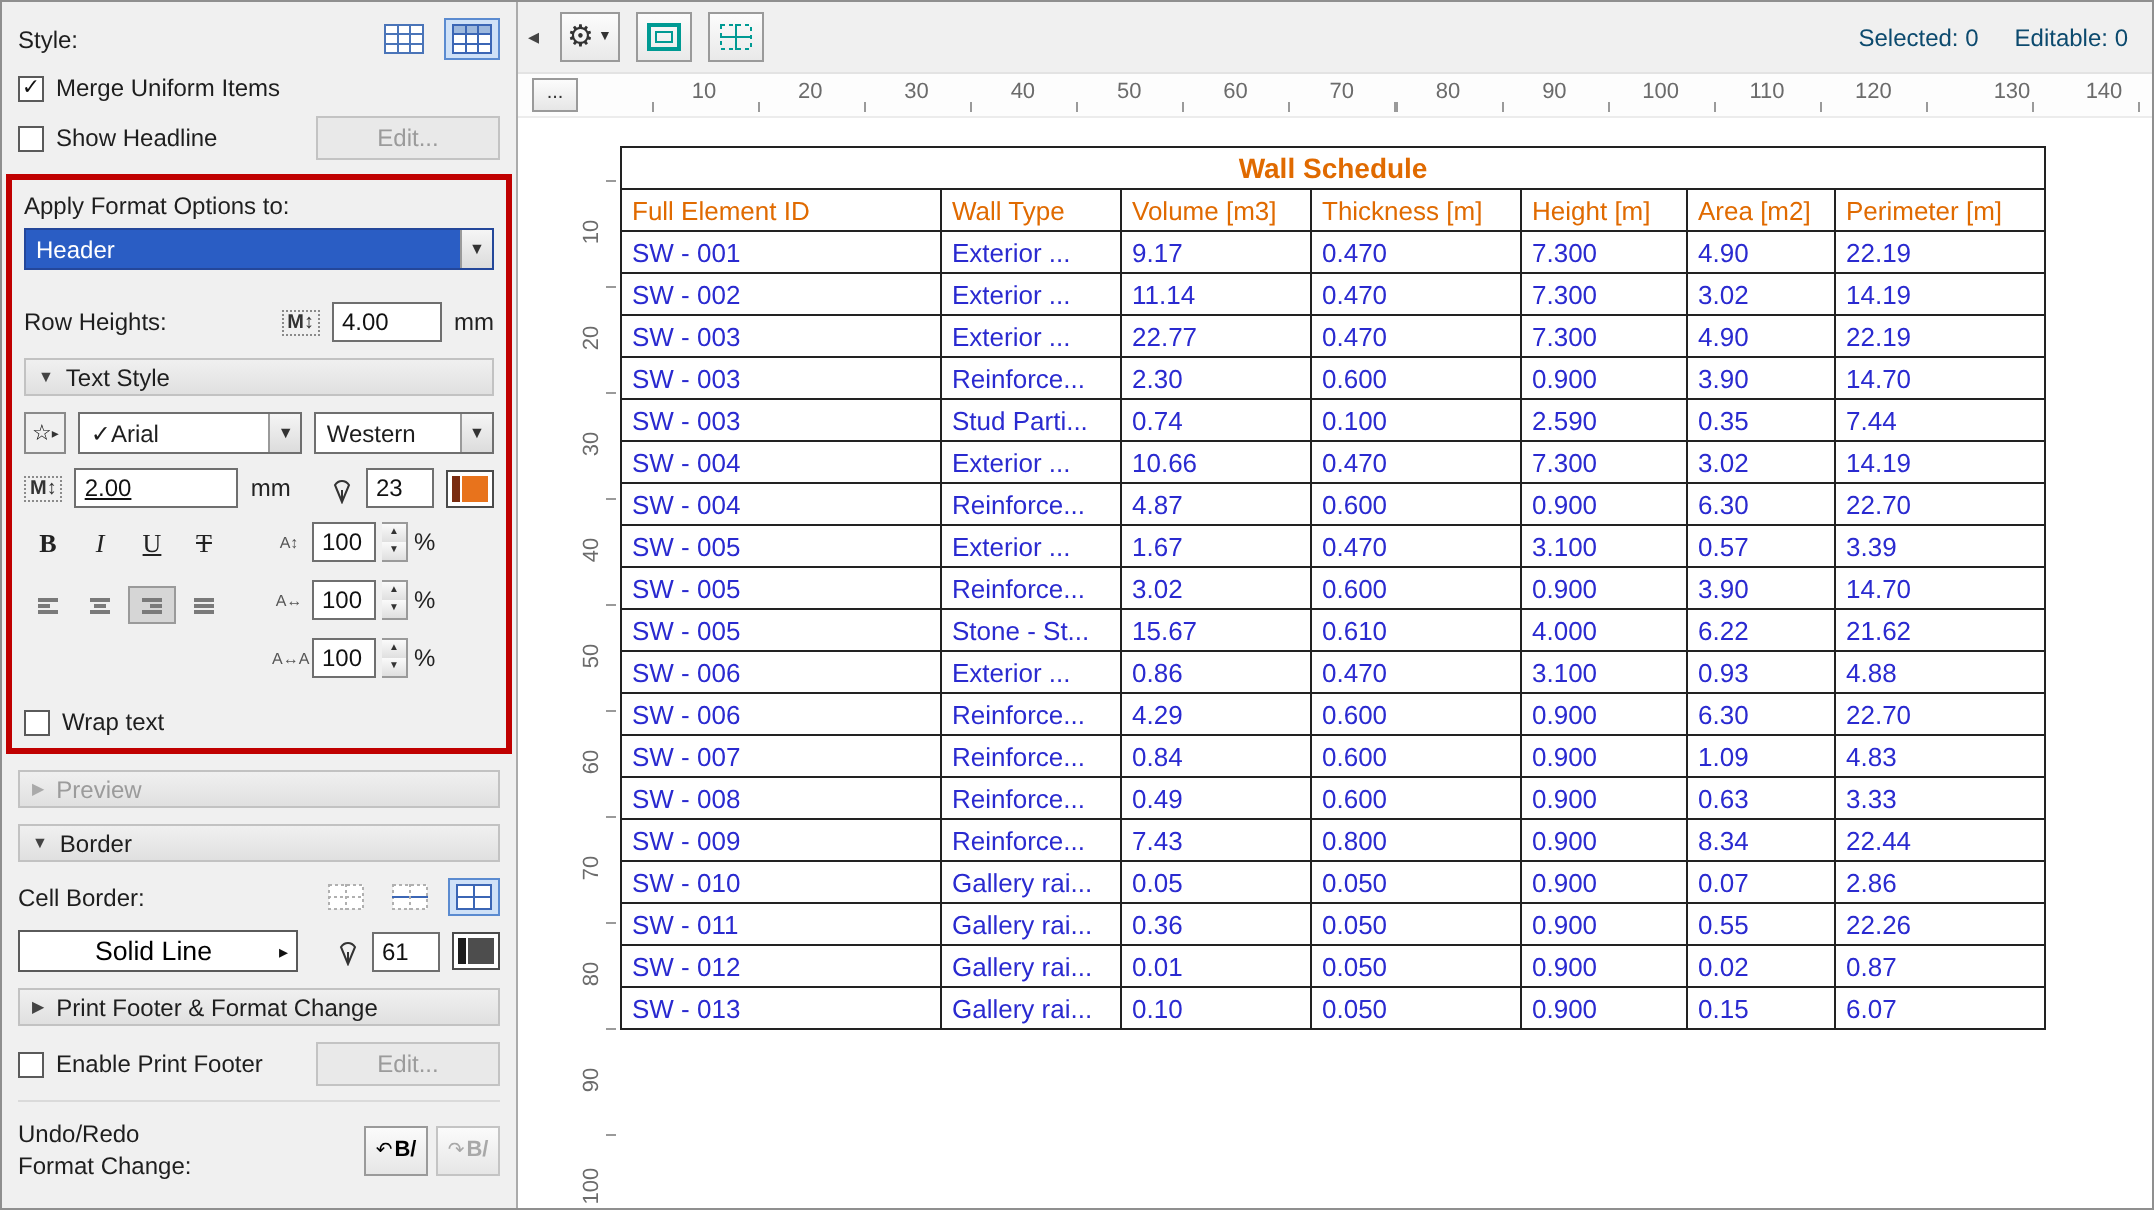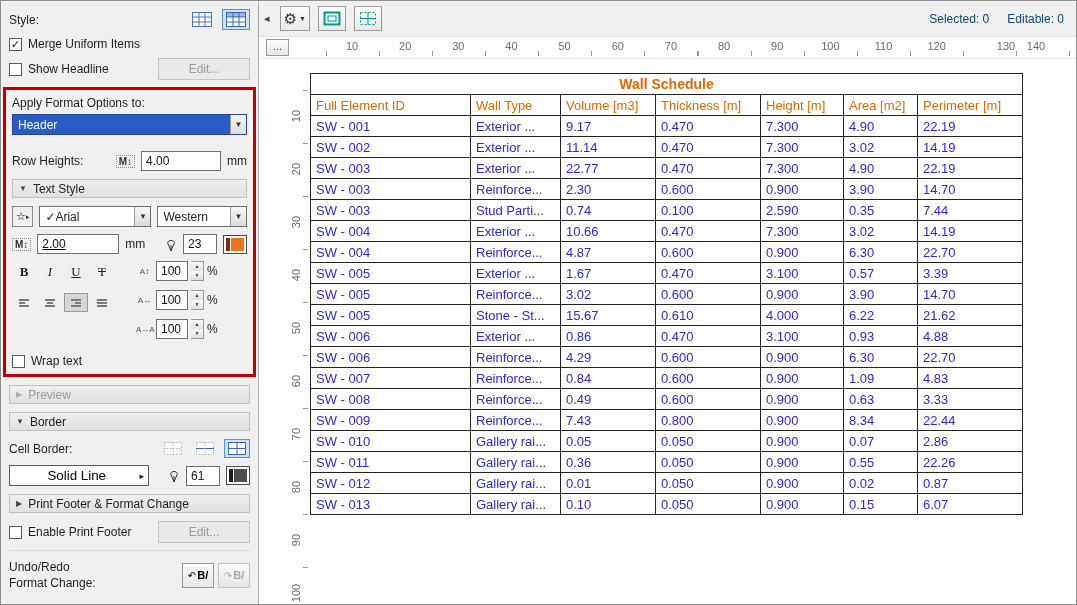--- a/index.html
+++ b/index.html
@@ -135,21 +135,21 @@
 
       <div class="combo selected" style="margin-bottom:16px;">
         <span class="val">Header</span>
         <span class="dd">▼</span>
       </div>
 
       <div class="row">
         <span>Row Heights:</span>
         <span class="spacer"></span>
         <span class="mh"><b>M</b>↕</span>
-        <input class="txt" style="width: 80px;" value="4.00">
+        <input class="txt" style="width: 55px;" value="4.00">
         <span class="unit">mm</span>
       </div>
 
       <div class="section">
         <span class="arrow">▼</span>
         <span>Text Style</span>
       </div>
 
       <div class="row">
         <button class="icon-btn" style="border:1px solid #8a8a8a;height:21px;">
@@ -416,21 +416,21 @@
         <span class="tick" style="left: 597.85px;"></span>
         <span class="rlabel" style="left: 614.5px;">110</span>
         <span class="tick" style="left: 598px;"></span>
         <span class="tick" style="left: 651px;"></span>
         <span class="rlabel" style="left: 667.65px;">120</span>
         <span class="tick" style="left: 651.15px;"></span>
         <span class="tick" style="left: 704.15px;"></span>
         <span class="rlabel" style="left: 737px;">130</span>
         <span class="tick" style="left: 704.3px;"></span>
         <span class="tick" style="left: 757.3px;"></span>
-        <span class="rlabel" style="left: 767px;">140</span>
+        <span class="rlabel" style="left: 783px;">140</span>
         <span class="tick" style="left: 757.45px;"></span>
         <span class="tick" style="left: 810.45px;"></span>
       </div>
 
     <div class="content">
       <div class="ruler-v">
           <span class="rvlabel" style="top: 50px;">10</span>
           <span class="vtick" style="top: 30.5px;"></span>
           <span class="vtick" style="top: 83.5px;"></span>
           <span class="rvlabel" style="top: 103px;">20</span>

